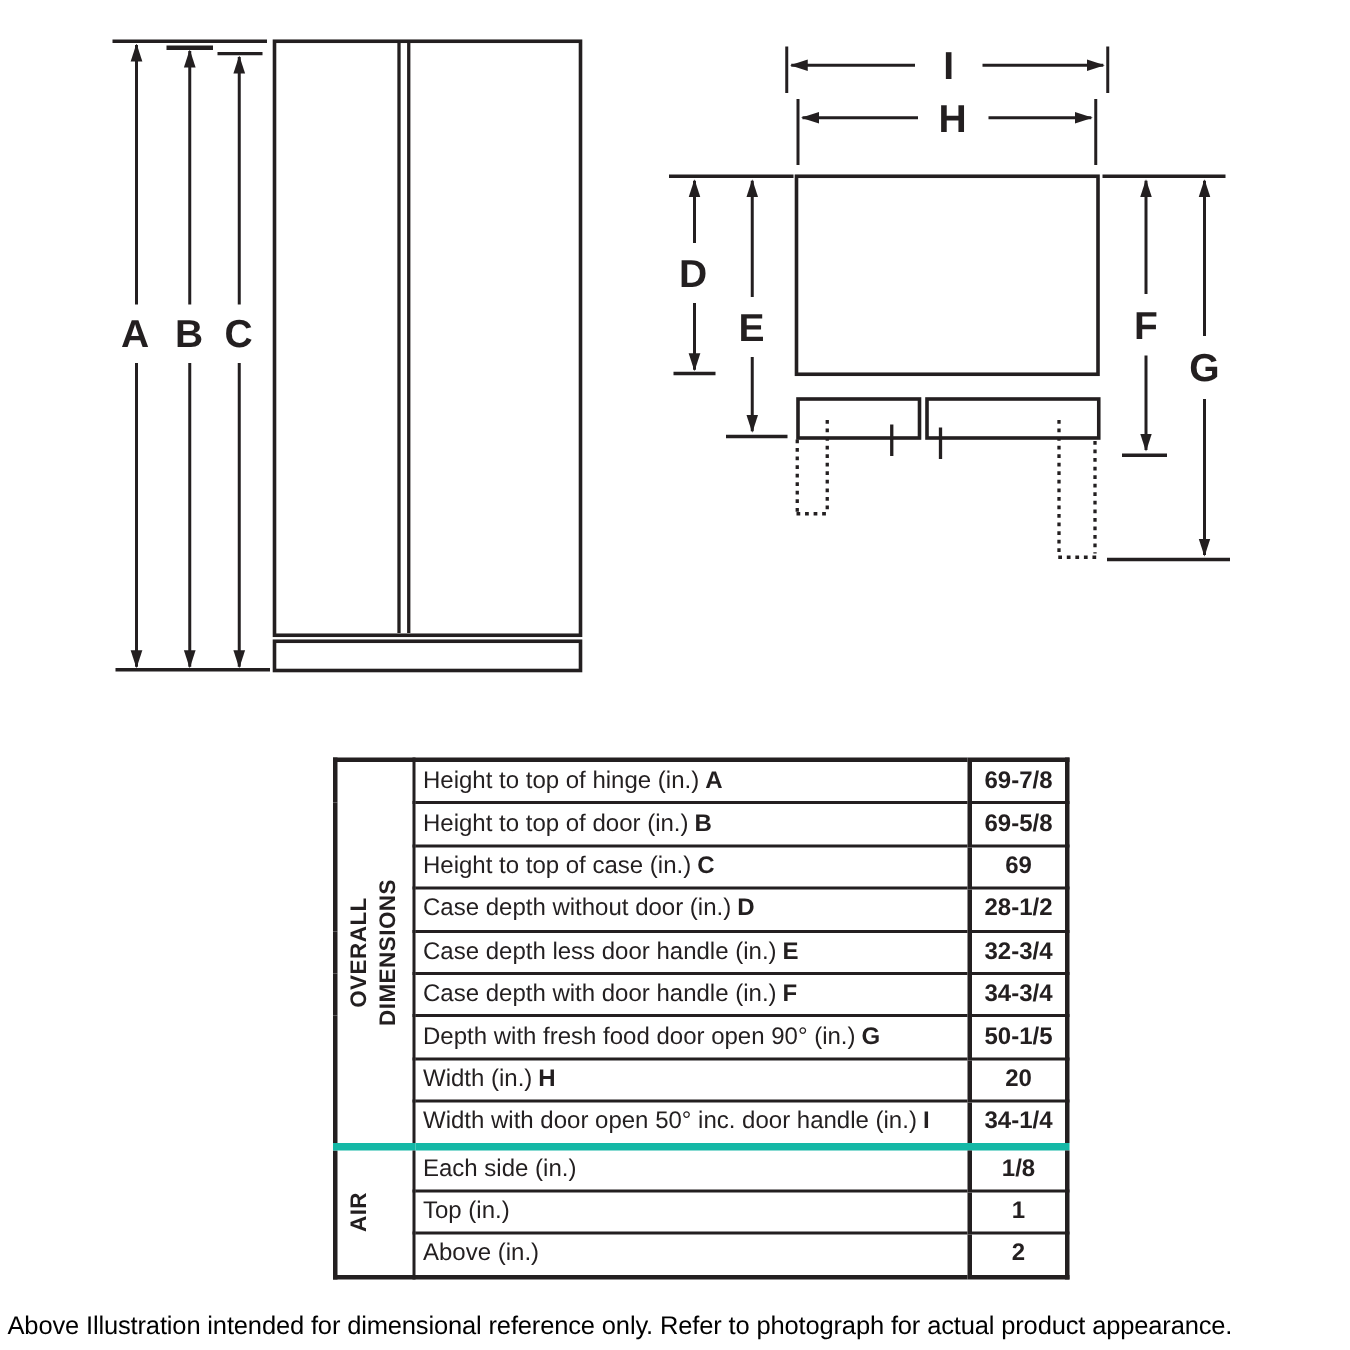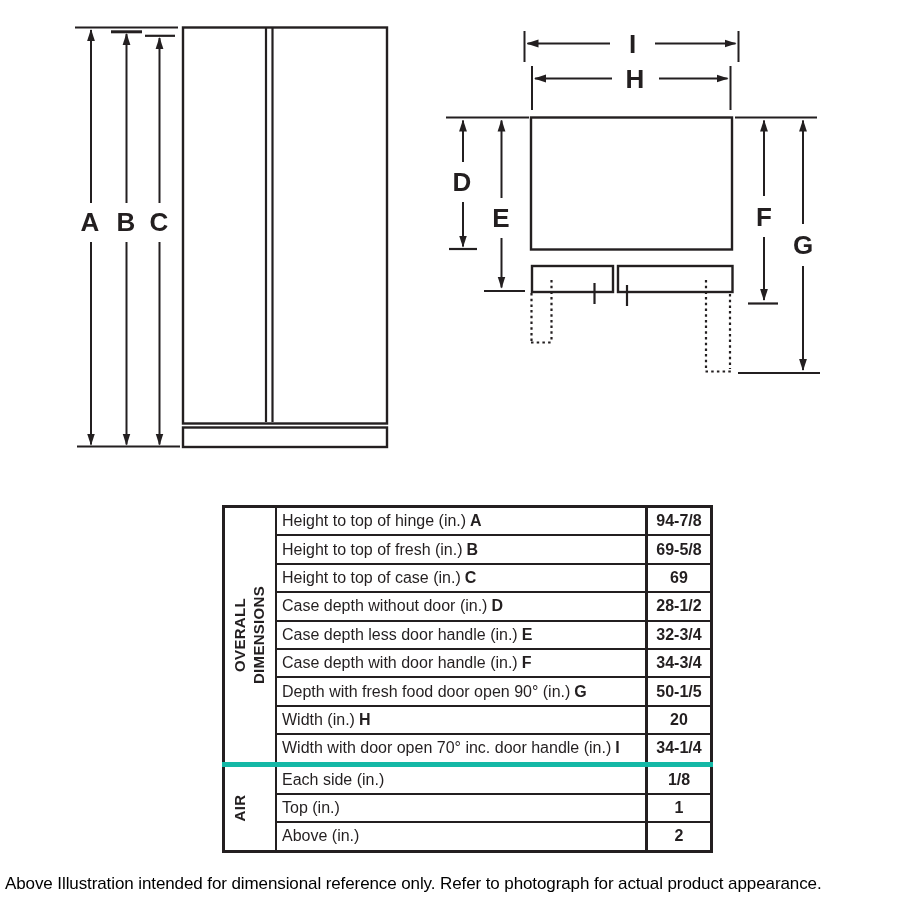--- a/index.html
+++ b/index.html
@@ -135,24 +135,24 @@
   </svg>
 
   <table class="dim-table">
     <tbody>
       <tr>
         <td class="hdr" rowspan="9">
           <div class="rot">OVERALL
 DIMENSIONS</div>
         </td>
         <td class="lbl"><span>Height to top of hinge (in.)</span><b class="ltr">A</b></td>
-        <td class="val">94-7/8</td>
-      </tr>
-      <tr>
-        <td class="lbl"><span>Height to top of fresh (in.)</span><b class="ltr">B</b></td>
+        <td class="val">69-7/8</td>
+      </tr>
+      <tr>
+        <td class="lbl"><span>Height to top of door (in.)</span><b class="ltr">B</b></td>
         <td class="val">69-5/8</td>
       </tr>
       <tr>
         <td class="lbl"><span>Height to top of case (in.)</span><b class="ltr">C</b></td>
         <td class="val">69</td>
       </tr>
       <tr>
         <td class="lbl"><span>Case depth without door (in.)</span><b class="ltr">D</b></td>
         <td class="val">28-1/2</td>
       </tr>
@@ -166,21 +166,21 @@
       </tr>
       <tr>
         <td class="lbl"><span>Depth with fresh food door open 90° (in.)</span><b class="ltr">G</b></td>
         <td class="val">50-1/5</td>
       </tr>
       <tr>
         <td class="lbl"><span>Width (in.)</span><b class="ltr">H</b></td>
         <td class="val">20</td>
       </tr>
       <tr>
-        <td class="lbl"><span>Width with door open 70° inc. door handle (in.)</span><b class="ltr">I</b></td>
+        <td class="lbl"><span>Width with door open 50° inc. door handle (in.)</span><b class="ltr">I</b></td>
         <td class="val">34-1/4</td>
       </tr>
       <tr class="sec">
         <td class="hdr" rowspan="3">
           <div class="rot">AIR</div>
         </td>
         <td class="lbl"><span>Each side (in.)</span><b class="ltr"></b></td>
         <td class="val">1/8</td>
       </tr>
       <tr>

